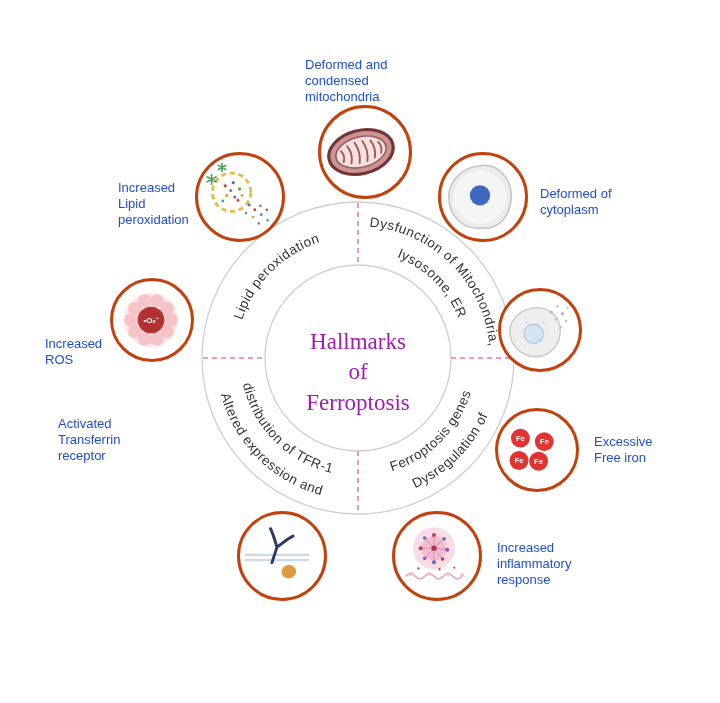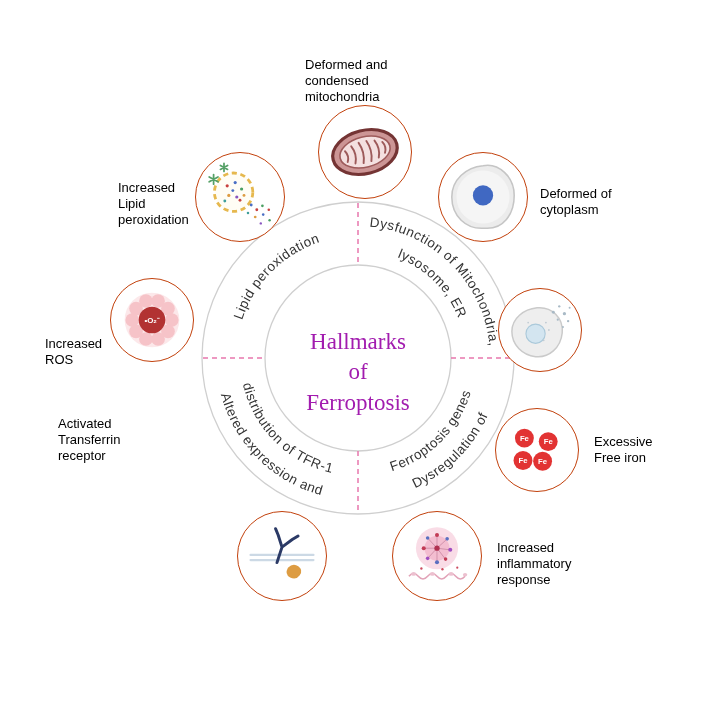--- a/index.html
+++ b/index.html
@@ -14,25 +14,25 @@
     font-family:"Liberation Sans", sans-serif;
     font-size:13.5px; fill:#333333; letter-spacing:0.5px; text-anchor:middle;
   }
   .center-title {
     position:absolute; left:258px; top:327px; width:200px;
     text-align:center; font-family:"Liberation Serif", serif;
     font-size:23px; line-height:1.32; color:#a21caf; white-space:pre-line;
   }
   .node-circle {
     position:absolute; border-radius:50%; background:#ffffff;
-    border:1px solid #c2410c; box-sizing:border-box;
-    display:flex; align-items:center; justify-content:center;
+    border:3px solid #c2410c; box-sizing:border-box;
+    display:flex; align-items:center; 
   }
   .node-label {
-    position:absolute; font-size:13px; line-height:16px; color:#000000;
+    position:absolute; font-size:13px; line-height:16px; color:#1d4ed8;
     white-space:pre-line;
   }
   .node-circle svg text { font-family:"Liberation Sans", sans-serif; }
 </style>
 </head>
 <body>
 
 <div class="canvas">
 
   <svg class="ring" viewBox="0 0 720 703">

